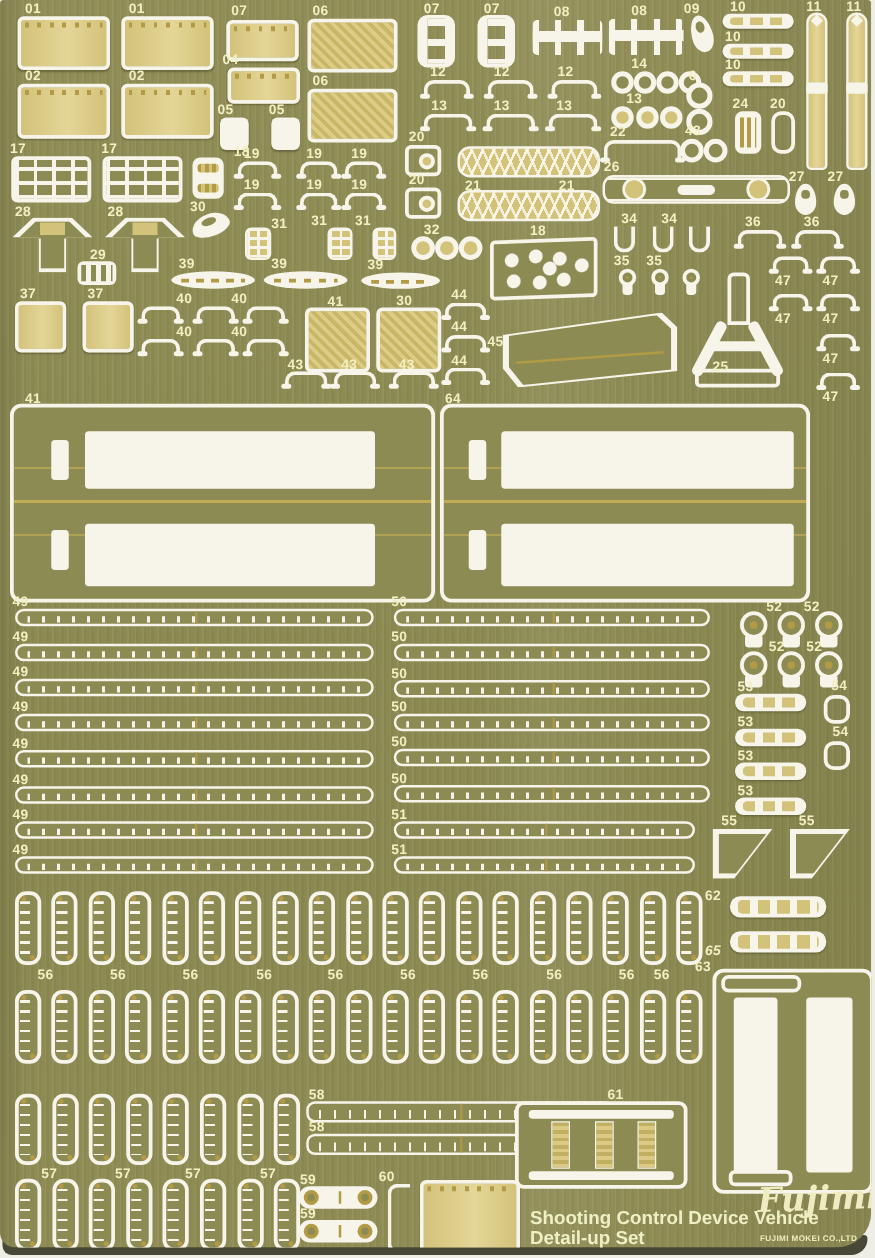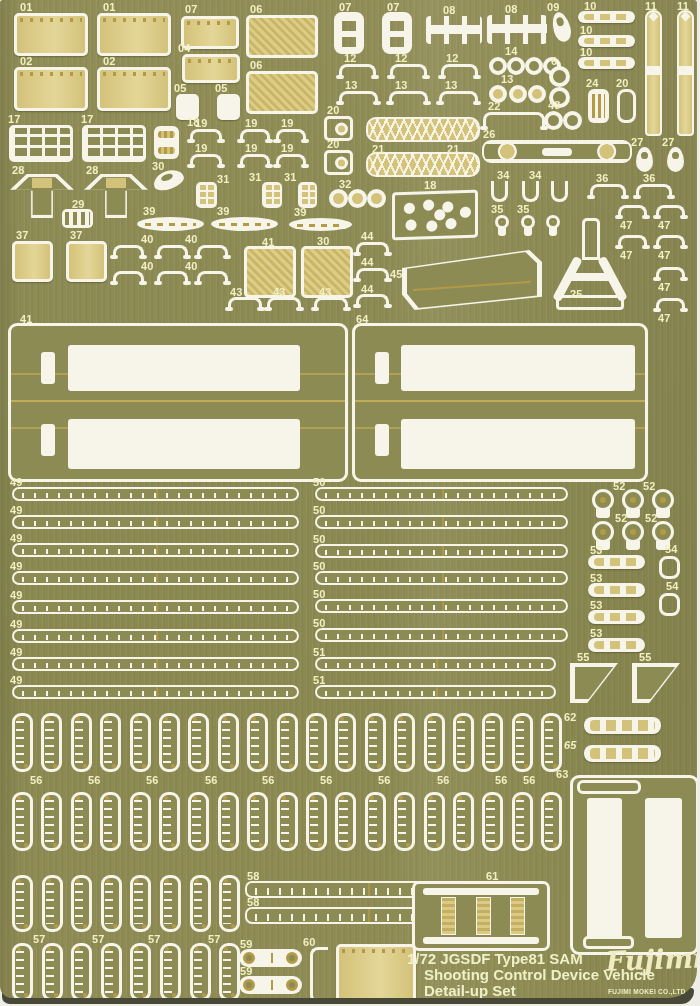--- a/index.html
+++ b/index.html
@@ -148,21 +148,20 @@
   #logo{left:606px;top:944px;font-family:"DejaVu Serif",serif;font-style:italic;
         font-size:27px;letter-spacing:0px;transform:rotate(-2deg);color:#f0ecc2;}
   #company{left:608px;top:988px;font-size:6.5px;letter-spacing:.3px;color:#efecc0;}
 </style>
 </head>
 <body>
 
 <div id="page">
   <div id="shadow"></div>
   <div id="sheet">
-    <div class="ttl" id="t1">1/72 JGSDF Type81 SAM</div>
     <div class="ttl" id="t2">Shooting Control Device Vehicle</div>
     <div class="ttl" id="t3">Detail-up Set</div>
     <div class="ttl" id="logo">Fujimi</div>
     <div class="ttl" id="company">FUJIMI MOKEI CO.,LTD</div>
   <div class="part s-f tick" style="left: 14px; top: 13px; width: 74px; height: 43px;"></div>
       <div class="lbl" style="left: 20px; top: 1px;">01</div>
       <div class="part s-f tick" style="left: 97px; top: 13px; width: 74px; height: 43px;"></div>
       <div class="lbl" style="left: 103px; top: 1px;">01</div>
       <div class="part s-f tick" style="left: 181px; top: 16px; width: 58px; height: 33px;"></div>
       <div class="lbl" style="left: 185px; top: 3px;">07</div>
@@ -572,21 +571,21 @@
         <div class="hb t"></div>
         <div class="hb b"></div>
         <div class="gbar" style="left: 20%;"></div>
         <div class="gbar" style="left: 46%;"></div>
         <div class="gbar" style="left: 72%;"></div>
       </div>
       <div class="lbl" style="left: 486px; top: 870px;">61</div>
       <div class="part s-sg" style="left: 584px; top: 717px; width: 77px; height: 17px;"></div>
       <div class="lbl" style="left: 564px; top: 711px;">62</div>
       <div class="part s-sg" style="left: 584px; top: 745px; width: 77px; height: 17px;"></div>
-      <div class="lbl" style="left: 564px; top: 739px; font-style: italic;">65</div>
+      <div class="lbl" style="left: 564px; top: 755px; font-style: italic;">65</div>
       <div class="part s-f63" style="left: 570px; top: 775px; width: 129px; height: 180px;">
         <div class="win" style="left: 14px; top: 20px; width: 35px; height: 140px;"></div>
         <div class="win" style="left: 72px; top: 20px; width: 37px; height: 140px;"></div>
         <div class="cap"></div>
         <div class="cap2"></div>
       </div>
       <div class="lbl" style="left: 556px; top: 768px;">63</div>
     </div>
 </div>
 

